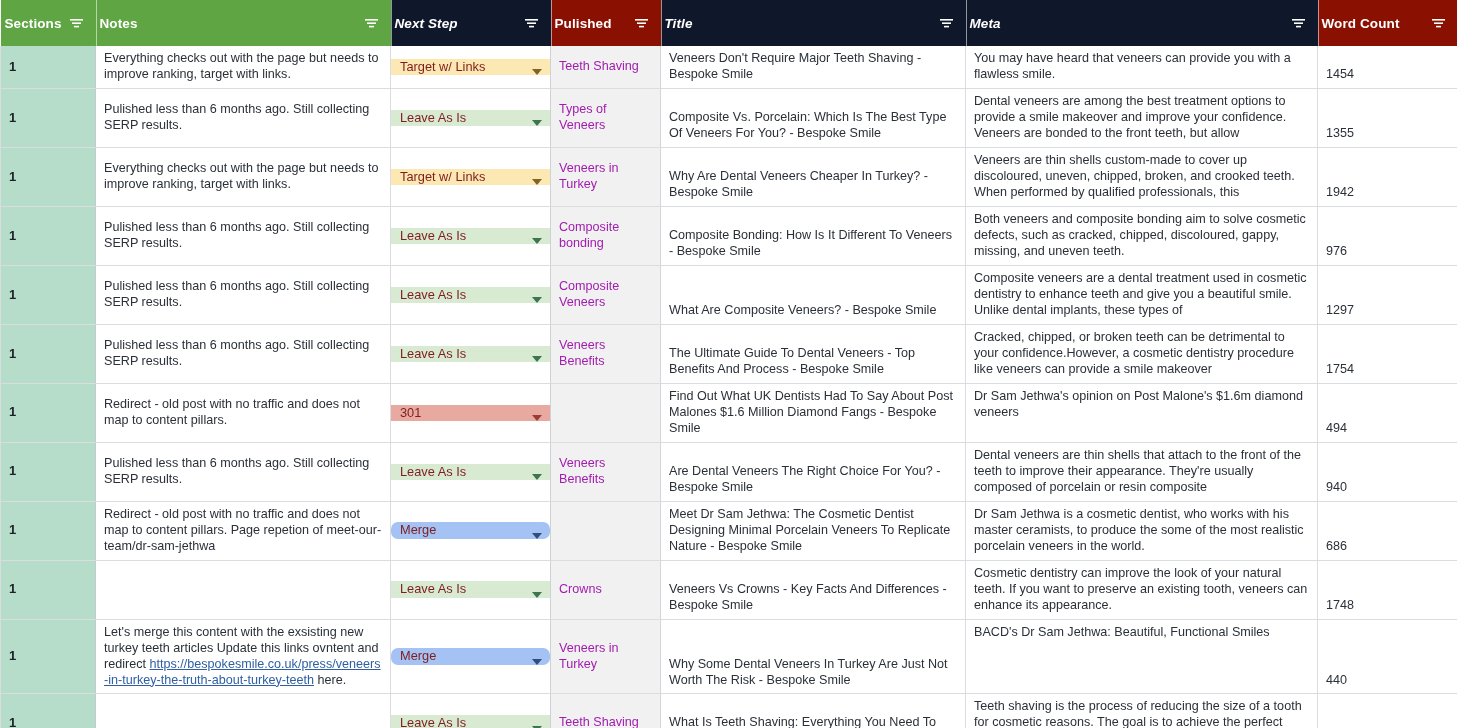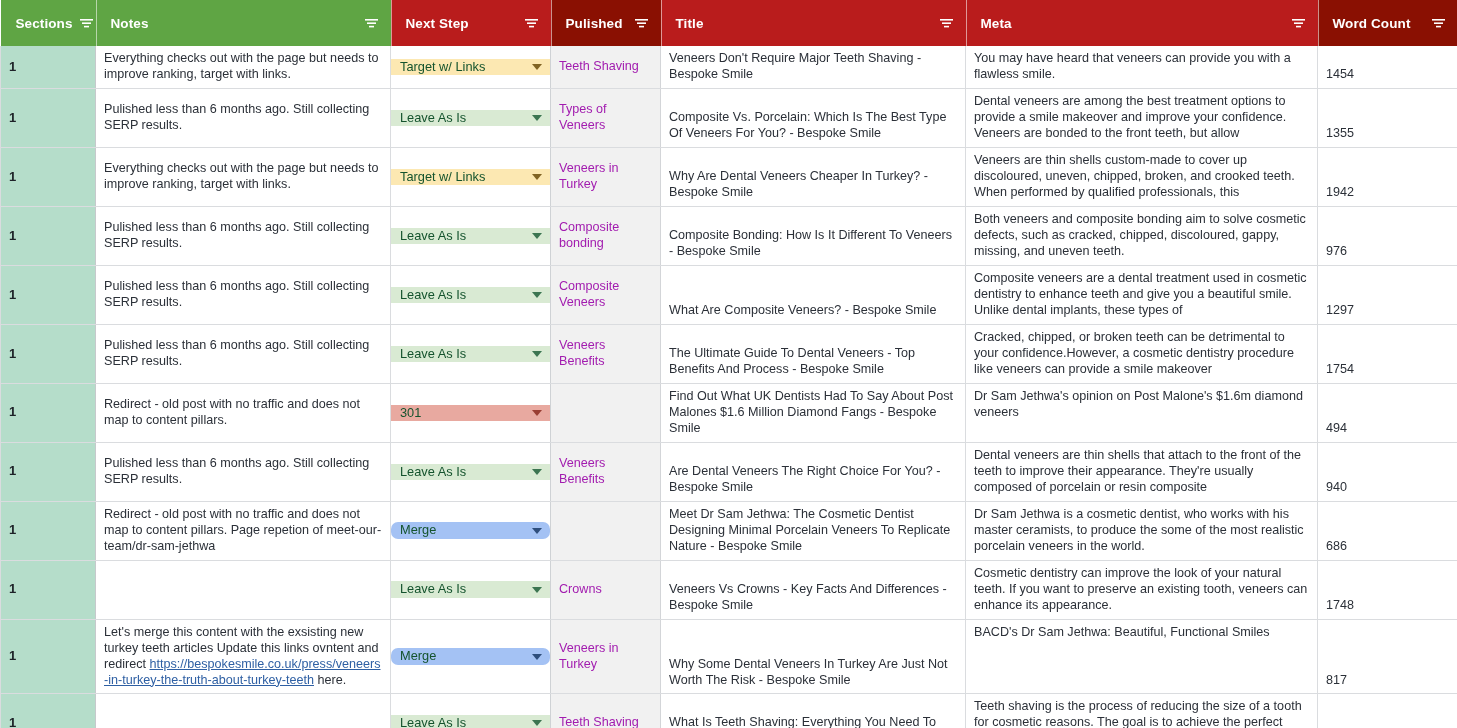--- a/index.html
+++ b/index.html
@@ -27,40 +27,40 @@
     height: 46px;
     vertical-align: middle;
     border: none;
     position: relative;
   }
   .hcell {
     display: flex;
     align-items: center;
     height: 46px;
     box-sizing: border-box;
-    padding: 0 6px 0 15px;
+    padding: 0 6px 0 4px;
   }
   .hlabel {
     color: #ffffff;
     font-size: 13.5px;
     font-weight: bold;
     white-space: nowrap;
     letter-spacing: .1px;
   }
   .hspacer { flex: 1 1 auto; }
   .filter-ico {
     width: 15px;
     height: 14px;
     flex: 0 0 auto;
     display: inline-block;
     margin: 0 6px;
   }
   .filter-ico svg { display: block; }
   .h-green  { background: #5fa544; }
-  .h-blue   { background: #b91c1c; }
+  .h-blue   { background: #0f172a; font-style: italic; }
   .h-darkred{ background: #8a1002; }
   .hsep { box-shadow: inset 1px 0 0 rgba(255,255,255,.55); }
 
   
   tbody td {
     border: 1px solid #dadcdf;
     border-top: none;
     border-left: none;
     padding: 5px 7px 5px 8px;
     font-size: 12.6px;
@@ -93,24 +93,24 @@
 
   td.c-next {
     padding: 0;
     vertical-align: middle;
     border-right: 1px solid #cfd2d5;
   }
   .chip {
     height: 100%;
     box-sizing: border-box;
     display: flex;
-    align-items: center;
+    align-items: flex-end;
     padding: 0 8px 0 9px;
     font-size: 12.8px;
-    color: #14532d;
+    color: #7f1d1d;
   }
   .chip .txt { flex: 1 1 auto; }
   .caret {
     width: 0; height: 0;
     flex: 0 0 auto;
     border-left: 5px solid transparent;
     border-right: 5px solid transparent;
     border-top: 6px solid #1a3a66;
     opacity: .85;
   }
@@ -383,21 +383,21 @@
           <td class="c-notes"><span>Let's merge this content with the exsisting new turkey teeth articles Update this links ovntent and redirect </span><a class="notelink" href="#">https://bespokesmile.co.uk/press/veneers-in-turkey-the-truth-about-turkey-teeth</a><span> here.</span></td>
           <td class="c-next">
             <div class="chip bg-blue">
               <span class="txt">Merge</span>
               <span class="caret"></span>
             </div>
           </td>
           <td class="c-cluster">Veneers in Turkey</td>
           <td class="c-title">Why Some Dental Veneers In Turkey Are Just Not Worth The Risk - Bespoke Smile</td>
           <td class="c-meta">BACD's Dr Sam Jethwa: Beautiful, Functional Smiles</td>
-          <td class="c-words">817</td>
+          <td class="c-words">440</td>
         </tr>
         <tr style="height: 47px;">
           <td class="c-sections">1</td>
           <td class="c-notes"></td>
           <td class="c-next">
             <div class="chip bg-green">
               <span class="txt">Leave As Is</span>
               <span class="caret"></span>
             </div>
           </td>

